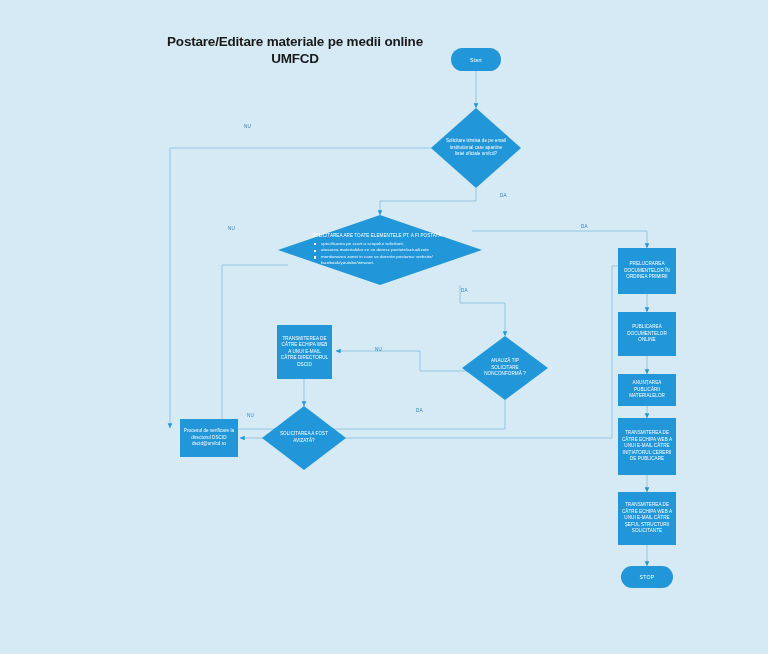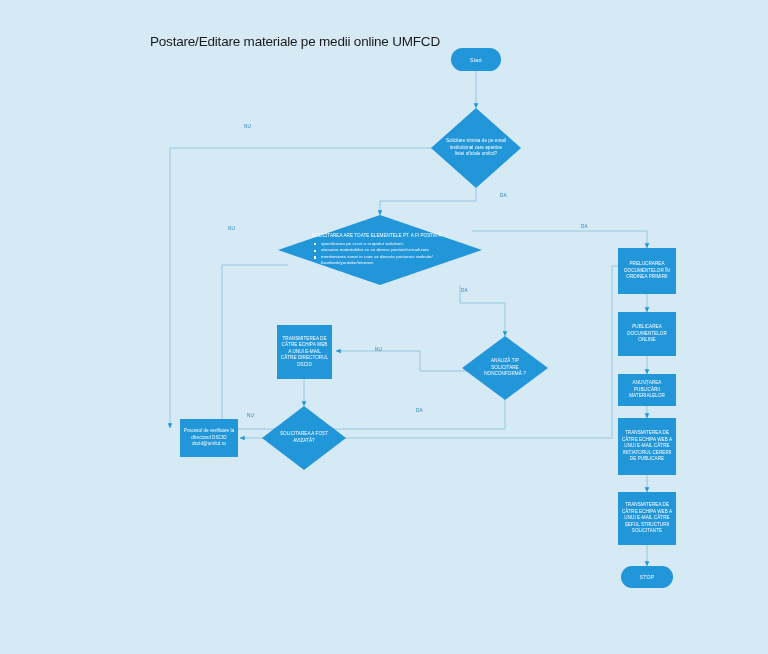--- a/index.html
+++ b/index.html
@@ -9,21 +9,21 @@
     font-family:"Liberation Sans",sans-serif;
     overflow:hidden;
     position:relative;
   }
   #canvas{position:absolute;left:0;top:0;width:768px;height:654px;}
   svg.edges{position:absolute;left:0;top:0;width:768px;height:654px;}
 
   .title{
     position:absolute;
     left:150px;top:34px;width:290px;
-    font-size:13.5px;font-weight:normal;color:#1a1a1a;
+    font-size:13.5px;font-weight:bold;color:#1a1a1a;
     text-align:center;line-height:1.25;
     letter-spacing:-0.2px;
   }
 
   .node{position:absolute;box-sizing:border-box;}
 
   
   .pill{
     background:#2196d8;
     border-radius:999px;

